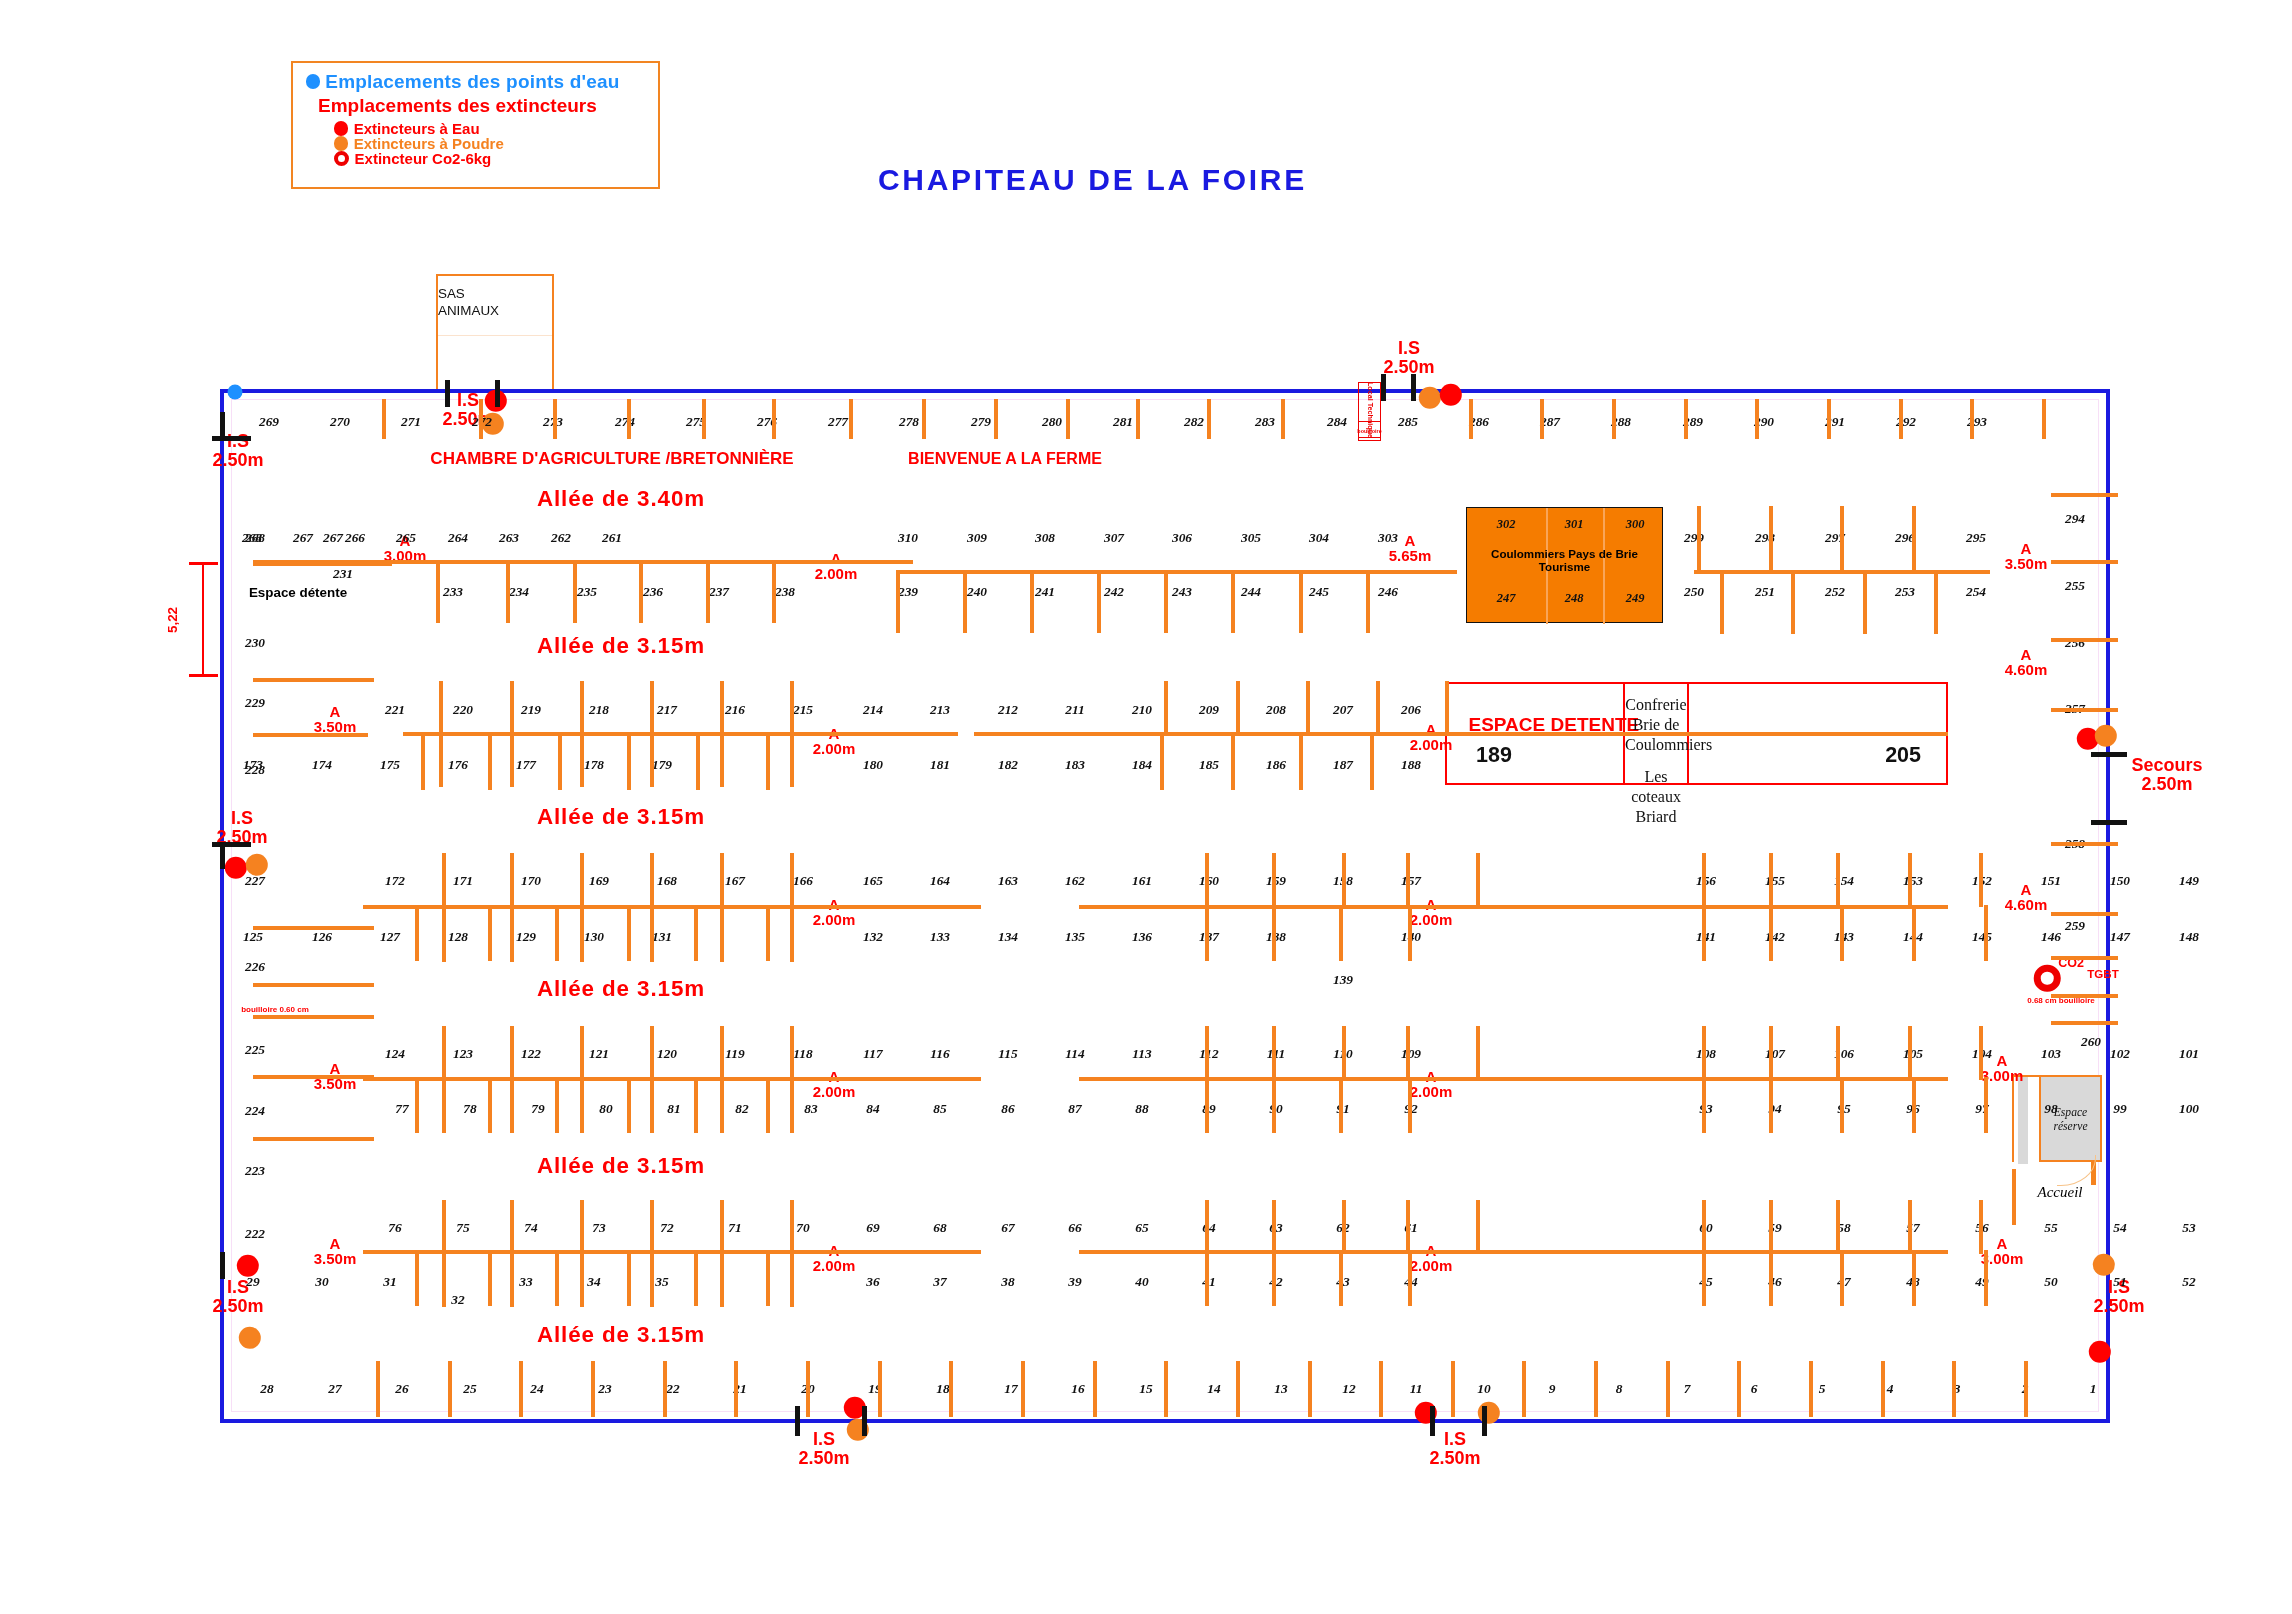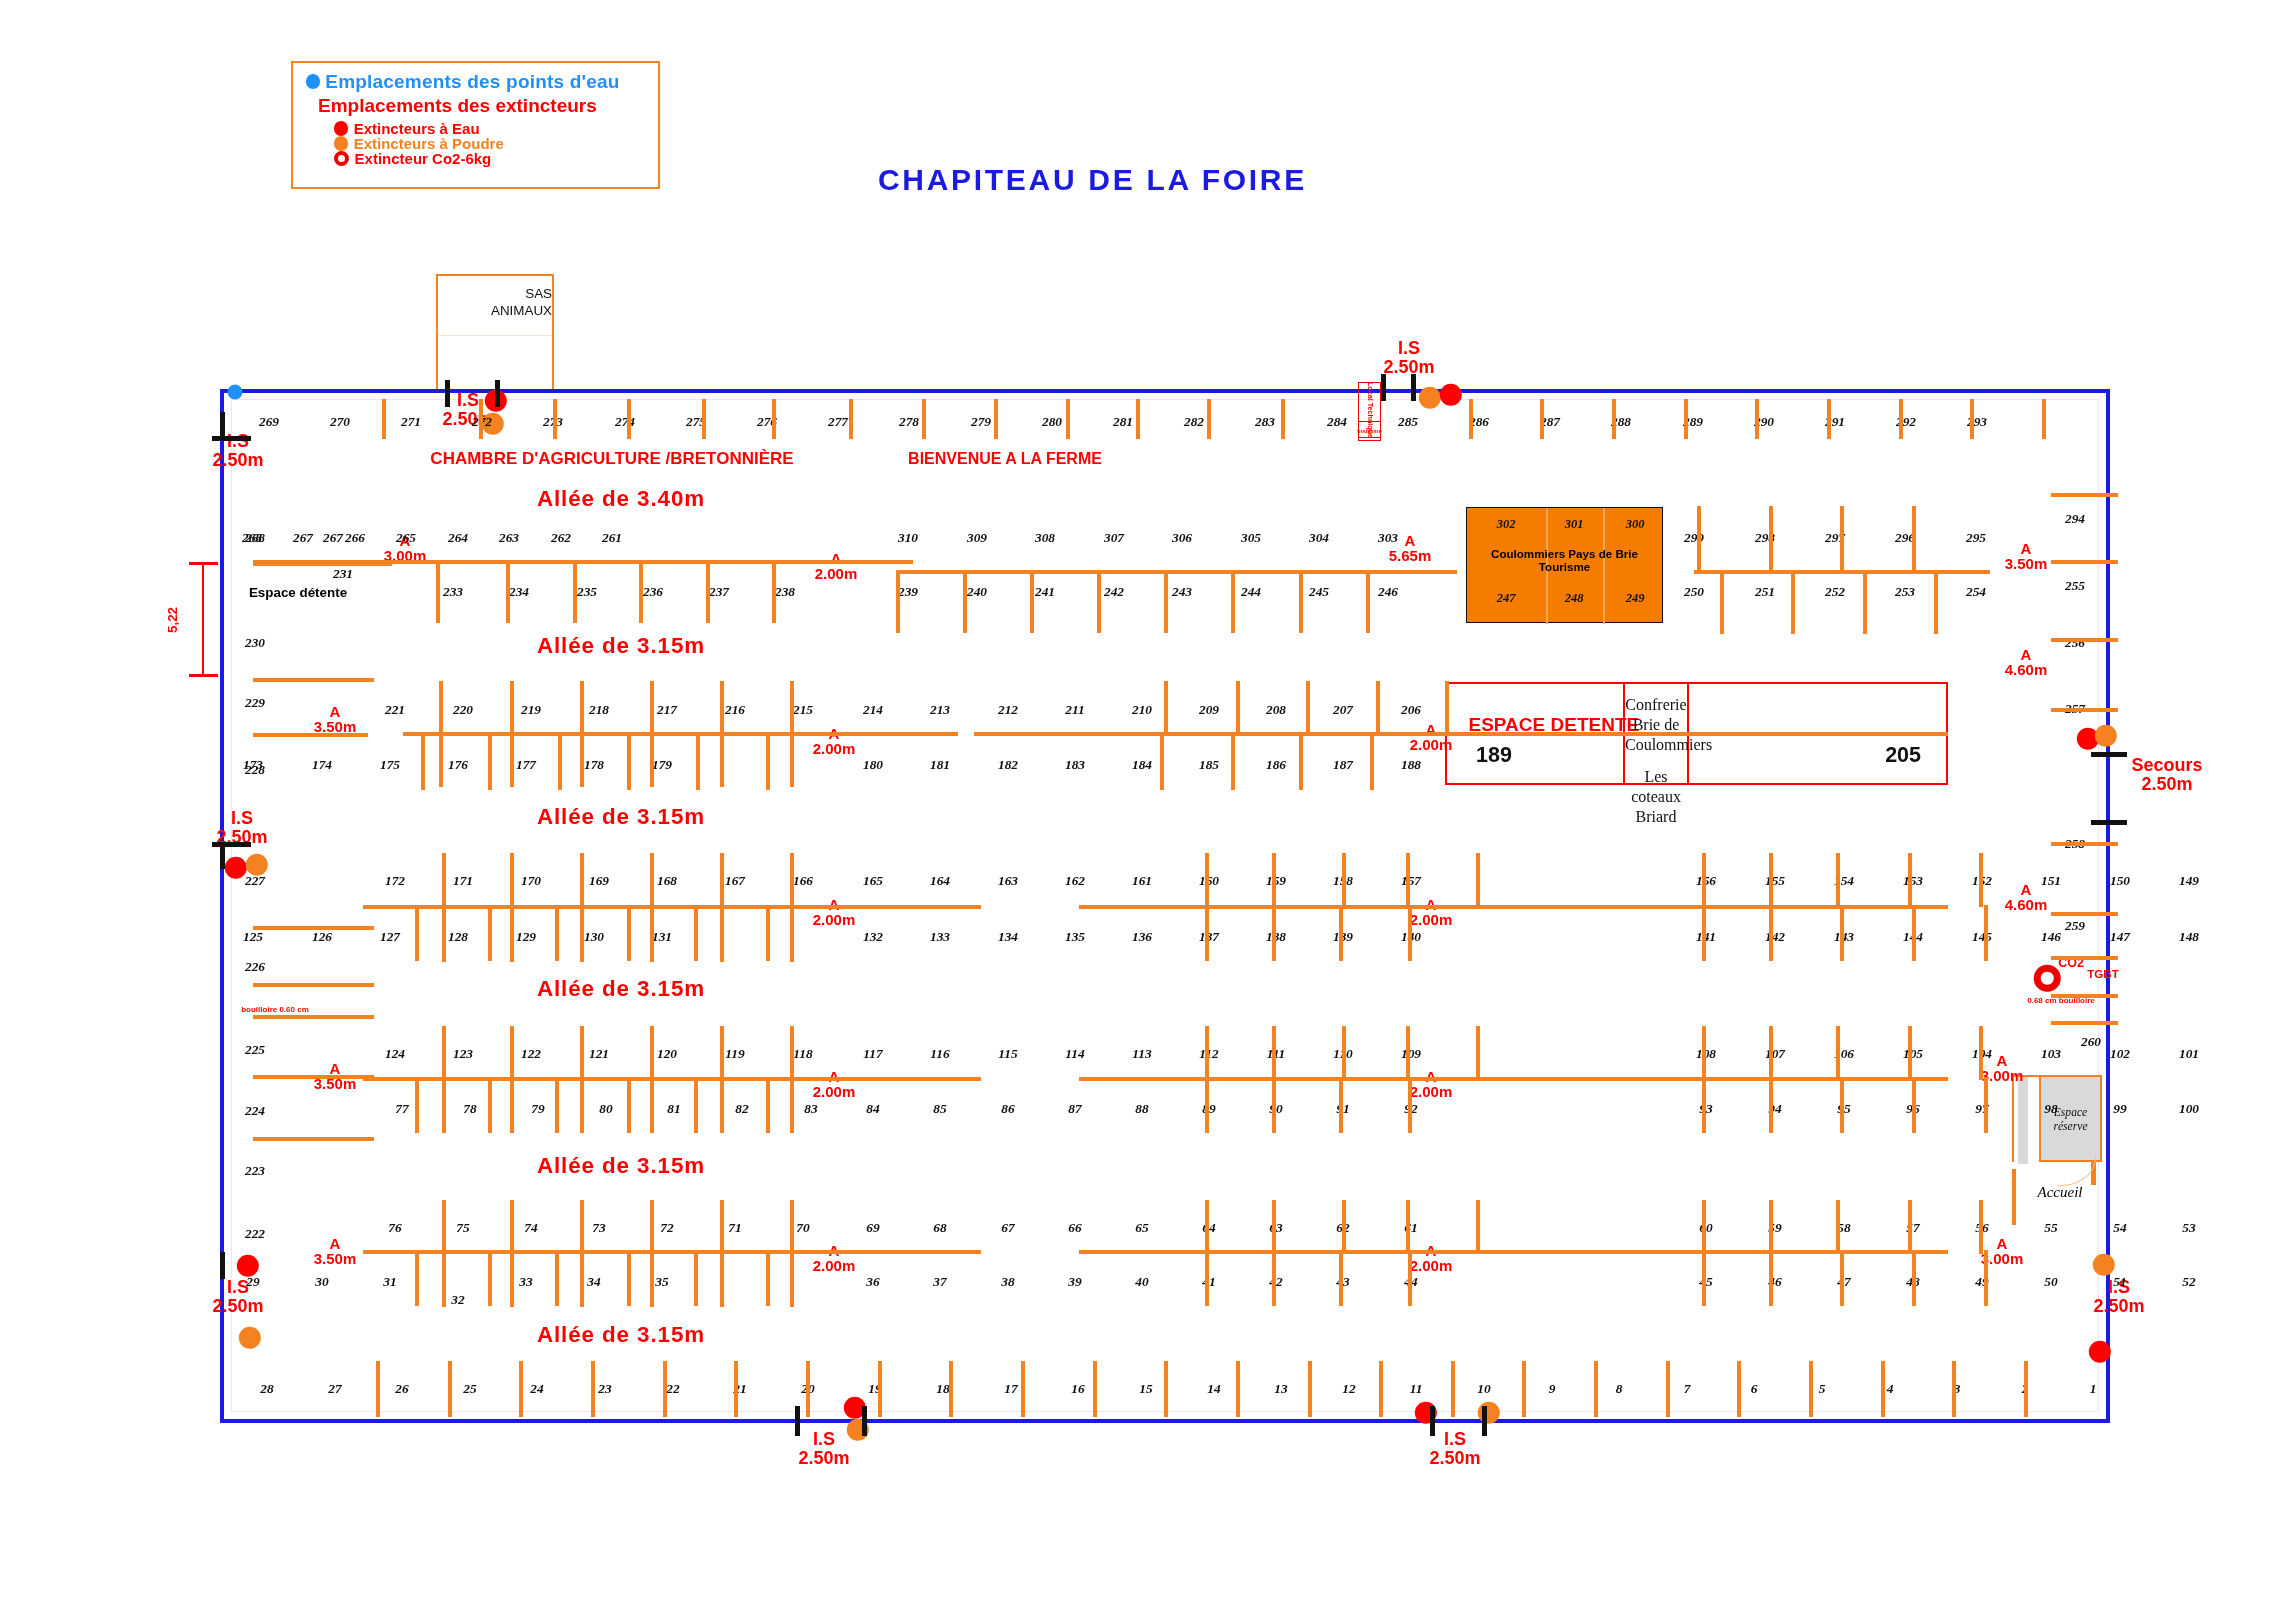--- a/index.html
+++ b/index.html
@@ -28,21 +28,21 @@
 
   
   #hall{position:absolute;left:220px;top:389px;width:1890px;height:1034px;
         border:4.5px solid #1A1AE0;box-sizing:border-box;}
   #hall-inner{position:absolute;left:231px;top:399px;width:1868px;height:1013px;
         border:0.9px solid #F7DFF7;box-sizing:border-box;}
 
   
   #sas{position:absolute;left:436px;top:274px;width:118px;height:119px;
        border:2.7px solid #F58220;border-bottom:none;box-sizing:border-box;
-       text-align:right;font-size:13.4px;color:#111;padding-top:9.9px;line-height:1.25;}
+       text-align:left;font-size:13.4px;color:#111;padding-top:9.9px;line-height:1.25;}
   #sas .xline{position:absolute;left:0;top:0;width:100%;height:100%;overflow:hidden;}
   #sas .xline i{position:absolute;left:-20%;top:50%;width:140%;height:0.9px;background:#FBE3CE;}
 
   
   .num{position:absolute;font-family:"Liberation Serif", serif;font-style:italic;
        font-weight:bold;font-size:13.4px;color:#111;transform:translate(-50%,-50%);
        white-space:nowrap;}
   .redlbl{position:absolute;color:#FF0000;font-weight:bold;white-space:nowrap;
           transform:translate(-50%,-50%);text-align:center;line-height:1.08;}
   .blacklbl{position:absolute;color:#000;white-space:nowrap;transform:translate(-50%,-50%);}
@@ -495,21 +495,21 @@
     <div class="num" style="left:526px;top:937px;">129</div>
     <div class="num" style="left:594px;top:937px;">130</div>
     <div class="num" style="left:662px;top:937px;">131</div>
     <div class="num" style="left:873px;top:937px;">132</div>
     <div class="num" style="left:940px;top:937px;">133</div>
     <div class="num" style="left:1008px;top:937px;">134</div>
     <div class="num" style="left:1075px;top:937px;">135</div>
     <div class="num" style="left:1142px;top:937px;">136</div>
     <div class="num" style="left:1209px;top:937px;">137</div>
     <div class="num" style="left:1276px;top:937px;">138</div>
-    <div class="num" style="left:1343px;top:937px;">139</div>
+    <div class="num" style="left:1343px;top:980px;">139</div>
     <div class="num" style="left:1411px;top:937px;">140</div>
     <div class="num" style="left:1706px;top:937px;">141</div>
     <div class="num" style="left:1775px;top:937px;">142</div>
     <div class="num" style="left:1844px;top:937px;">143</div>
     <div class="num" style="left:1913px;top:937px;">144</div>
     <div class="num" style="left:1982px;top:937px;">145</div>
     <div class="num" style="left:2051px;top:937px;">146</div>
     <div class="num" style="left:2120px;top:937px;">147</div>
     <div class="num" style="left:2189px;top:937px;">148</div>
     <div class="num" style="left:395px;top:1054px;">124</div>

